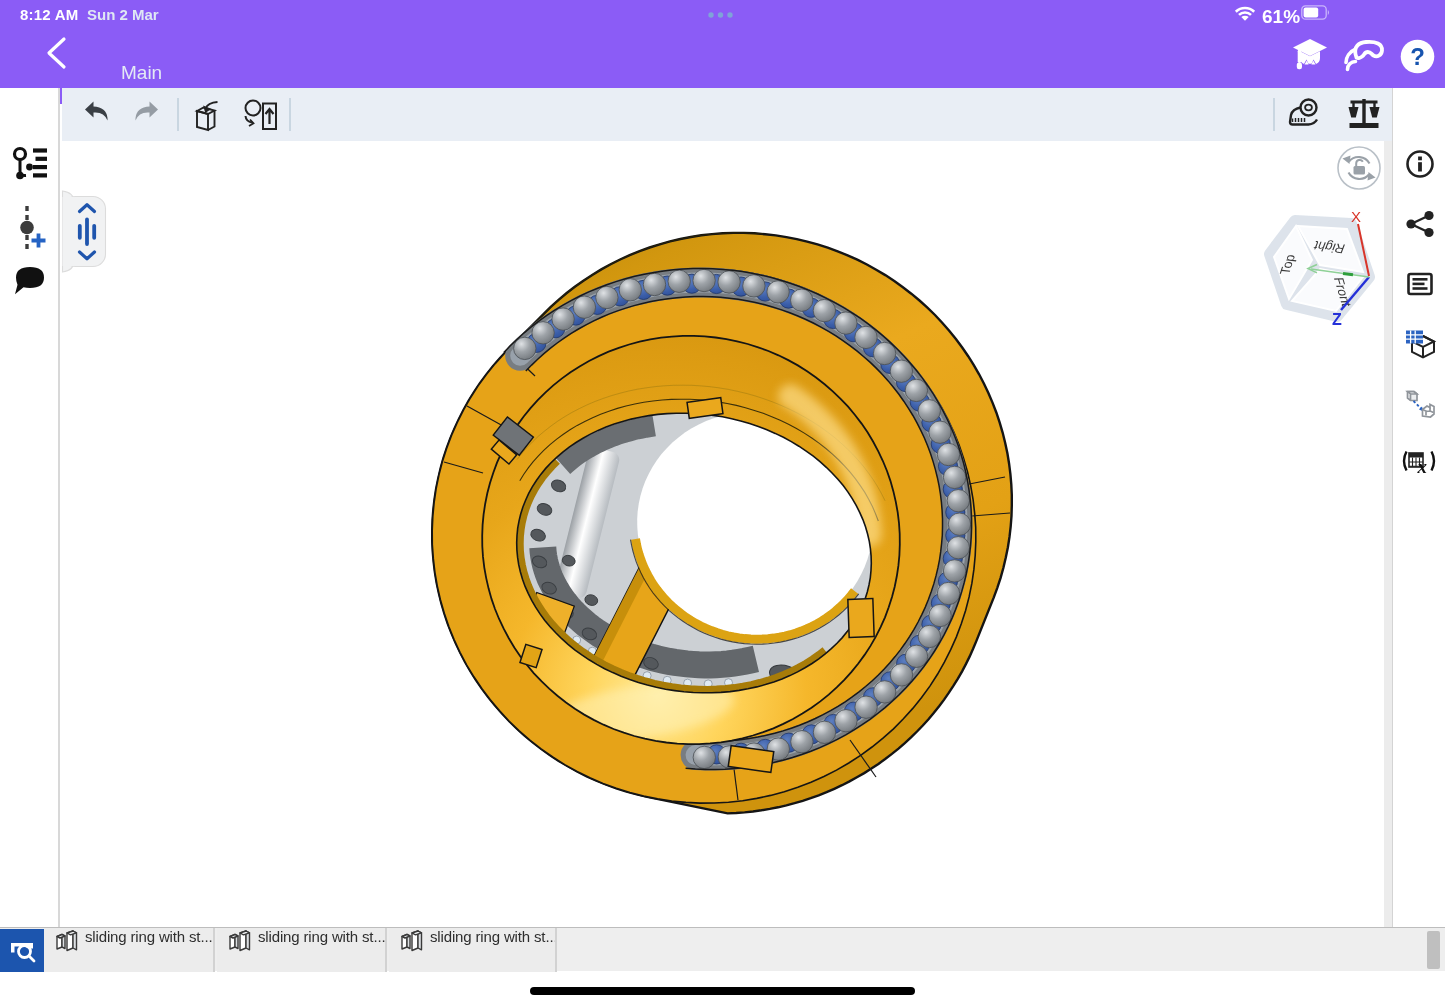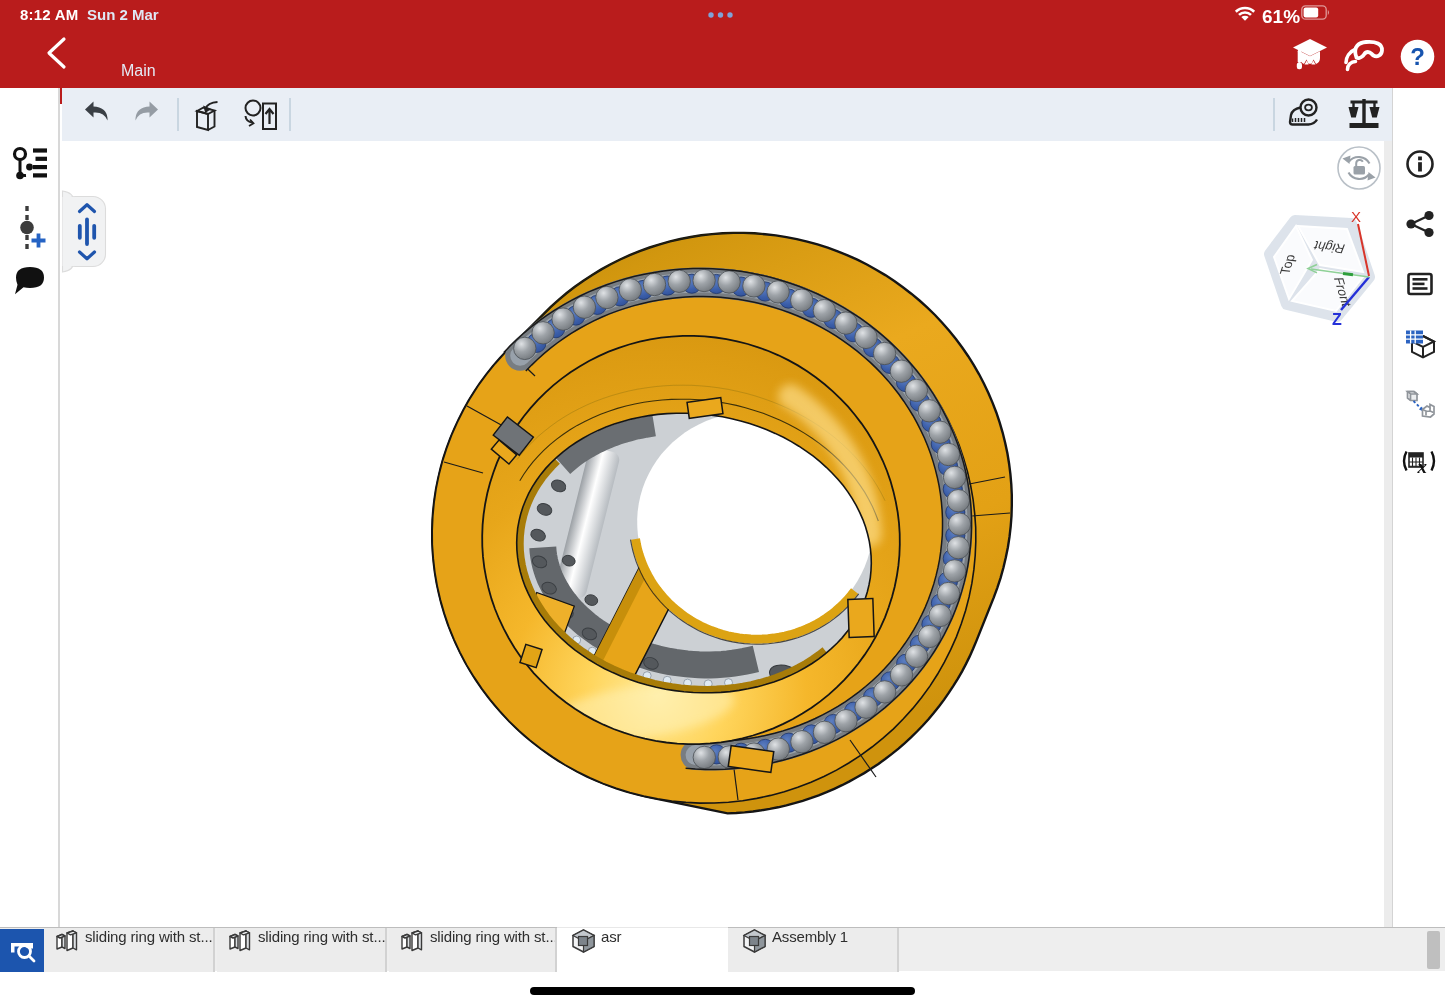--- a/index.html
+++ b/index.html
@@ -1,18 +1,18 @@
 <!DOCTYPE html>
 <html><head><meta charset="utf-8">
 <style>
 *{margin:0;padding:0;box-sizing:border-box}
 html,body{width:1445px;height:1004px;overflow:hidden;background:#fff;
 font-family:"Liberation Sans",sans-serif;-webkit-font-smoothing:antialiased}
 .abs{position:absolute}
-#header{left:0;top:0;width:1445px;height:104px;background:#b91c1c;color:#fff}
+#header{left:0;top:0;width:1445px;height:104px;background:#8b5cf6;color:#fff}
 #toolbar{left:62px;top:88px;width:1330px;height:53px;background:#e9eef5}
 #lsb{left:0;top:88px;width:60px;height:839px;background:#fff;border-right:2px solid #d8d8d8}
 #gut{left:1384px;top:141px;width:8px;height:786px;background:#ececec}
 #rsb{left:1392px;top:88px;width:53px;height:839px;background:#fff;border-left:1px solid #d4d4d4}
 #canvas{left:62px;top:141px;width:1322px;height:786px;background:#fff}
 #tabbar{left:0;top:927px;width:1445px;height:44px;background:#eeeeee;border-top:1.5px solid #bdbdbd}
 .tab{position:absolute;top:0;height:44px;background:#ececec;border-right:2px solid #d2d2d2;
 display:flex;align-items:flex-start;color:#2e2e2e;font-size:15px;letter-spacing:-0.15px;white-space:nowrap;overflow:hidden}
 </style></head>
 <body>
@@ -32,21 +32,21 @@
   </svg>
   <div class="abs" style="left:1262px;top:6px;font-size:19px;font-weight:bold">61%</div>
   <svg class="abs" style="left:1301px;top:5px" width="29" height="15" viewBox="0 0 29 15">
     <rect x="0.8" y="0.8" width="24.4" height="13.4" rx="3.6" fill="none" stroke="#ffffff" stroke-opacity="0.55" stroke-width="1.3"></rect>
     <rect x="2.6" y="2.6" width="14.6" height="9.8" rx="2" fill="#fff"></rect>
     <path d="M26.8 5 a3.3 3.3 0 0 1 0 5 Z" fill="#ffffff" fill-opacity="0.55"></path>
   </svg>
   <svg class="abs" style="left:42px;top:36px" width="28" height="34" viewBox="0 0 28 34">
     <path d="M22 3 L7 17 L22 31" fill="none" stroke="#fff" stroke-width="3.2" stroke-linecap="round" stroke-linejoin="round"></path>
   </svg>
-  <div class="abs" style="left:121px;top:62px;font-size:16px;color:#e4eaf5">Main</div>
+  <div class="abs" style="left:121px;top:62px;font-size:19px;color:#e4eaf5">Main</div>
 
   <svg class="abs" style="left:1291px;top:38px" width="38" height="36" viewBox="0 0 38 36">
     <path d="M19 1 L36 9.5 L19 18 L2 9.5 Z" fill="#fff"></path>
     <path d="M9 13.2 L9 20 Q9 24.5 13 26 L15.5 21.5 L17.5 25.8 L20.5 25.8 L22.5 21.5 L25 26 Q29 24.5 29 20 L29 13.2 L19 18.3 Z" fill="#fff"></path>
     <path d="M13.5 26.6 L15.8 22.6 L17.6 26.6 Z M20.4 26.6 L22.2 22.6 L24.5 26.6 Z" fill="#fff"></path>
     <rect x="6.7" y="11.5" width="3.4" height="13.5" rx="1.7" fill="#fff"></rect>
     <rect x="5.8" y="24.5" width="5.2" height="6.8" rx="2.2" fill="#fff"></rect>
   </svg>
   <svg class="abs" style="left:1343px;top:38px" width="42" height="36" viewBox="0 0 42 36">
     <path d="M13.5 19.5 C9 8 17 4.5 23 4 C33 3.2 39.5 6 39 12.5 C38.6 17.5 34 19.5 30.5 17.5 C28.3 16.2 28 14 24.8 14 C21.6 14 21.4 16.6 19.6 18.2 C17.8 19.8 15 20.8 13.5 19.5 Z" fill="none" stroke="#fff" stroke-width="3.8" stroke-linejoin="round"></path>
@@ -547,33 +547,15 @@
     <path d="M3 8.5 L8 6.5 L8 19 L3 21 Z" fill="#fff"></path>
     <path d="M8 6.5 L11 8 L11 20.5 L8 19 Z" fill="#dcdfe2"></path>
     <path d="M3 8.5 L6 10 L11 8 L8 6.5 Z" fill="#eef0f2"></path>
     <path d="M13 5 L19 3 L19 20 L13 22.5 Z" fill="#fff"></path>
     <path d="M19 3 L22.5 4.8 L22.5 21.8 L19 20 Z" fill="#dcdfe2"></path>
     <path d="M13 5 L16.5 6.8 L22.5 4.8 L19 3 Z" fill="#eef0f2"></path>
   </g>
 </svg>
       <span>sliding ring with st...</span>
     </div>
-  <div class="tab" style="left:557px;width:171px;padding-left:14px;background:#fff;border-right:none;border-top:1px solid #e8e8e8;margin-top:-1.5px;height:45.5px">
-      <svg width="25" height="26" viewBox="0 0 25 26" style="margin:0 5px 0 0;flex:none">
-  <path d="M12.5 2 L23 7.5 L23 18.5 L12.5 24 L2 18.5 L2 7.5 Z" fill="#f2f3f4" stroke="#3a3a3a" stroke-width="1.5" stroke-linejoin="round"></path>
-  <path d="M12.5 2 L23 7.5 L12.5 13 L2 7.5 Z" fill="#c3c8cd" stroke="#3a3a3a" stroke-width="1.2"></path>
-  <path d="M12.5 13 L23 7.5 L23 18.5 L12.5 24 Z" fill="#8f969c" stroke="#3a3a3a" stroke-width="1.2"></path>
-  <rect x="7.5" y="8.5" width="9" height="9" fill="#7d848b" stroke="#3a3a3a" stroke-width="1.2"></rect>
-</svg>
-      <span>asr</span>
-    </div>
-  <div class="tab" style="left:728px;width:171px;padding-left:14px">
-      <svg width="25" height="26" viewBox="0 0 25 26" style="margin:0 5px 0 0;flex:none">
-  <path d="M12.5 2 L23 7.5 L23 18.5 L12.5 24 L2 18.5 L2 7.5 Z" fill="#f2f3f4" stroke="#3a3a3a" stroke-width="1.5" stroke-linejoin="round"></path>
-  <path d="M12.5 2 L23 7.5 L12.5 13 L2 7.5 Z" fill="#c3c8cd" stroke="#3a3a3a" stroke-width="1.2"></path>
-  <path d="M12.5 13 L23 7.5 L23 18.5 L12.5 24 Z" fill="#8f969c" stroke="#3a3a3a" stroke-width="1.2"></path>
-  <rect x="7.5" y="8.5" width="9" height="9" fill="#7d848b" stroke="#3a3a3a" stroke-width="1.2"></rect>
-</svg>
-      <span>Assembly 1</span>
-    </div>
   <div class="abs" style="left:1427px;top:3px;width:13px;height:38px;border-radius:2px;background:#bfbfbf"></div>
 </div>
 <div class="abs" style="left:530px;top:987px;width:385px;height:8px;border-radius:4.5px;background:#000"></div>
 
 </body></html>

